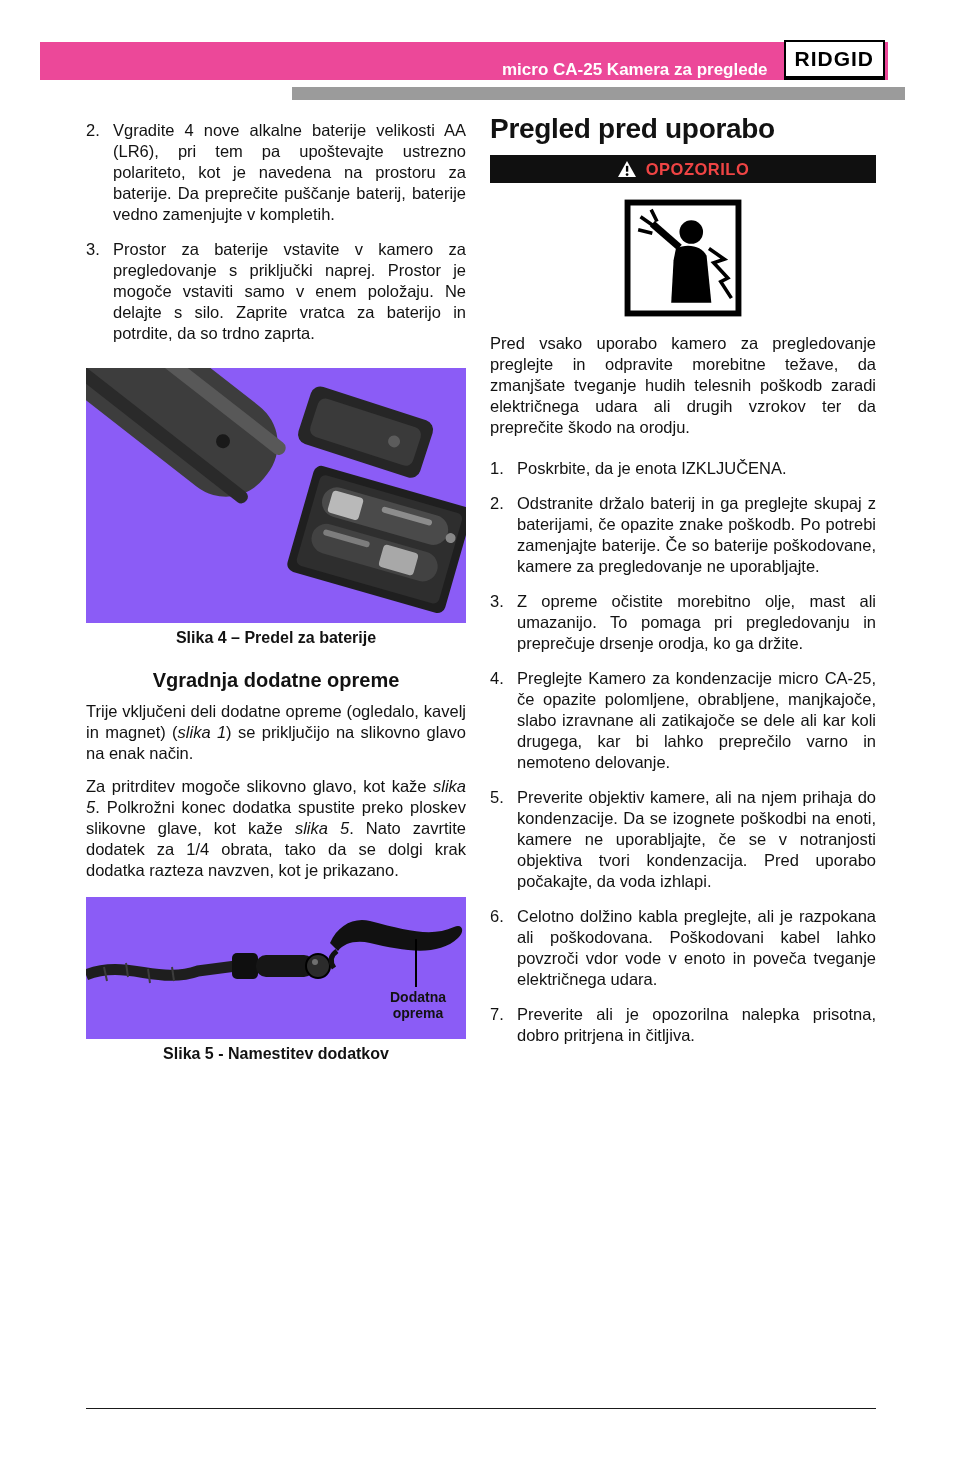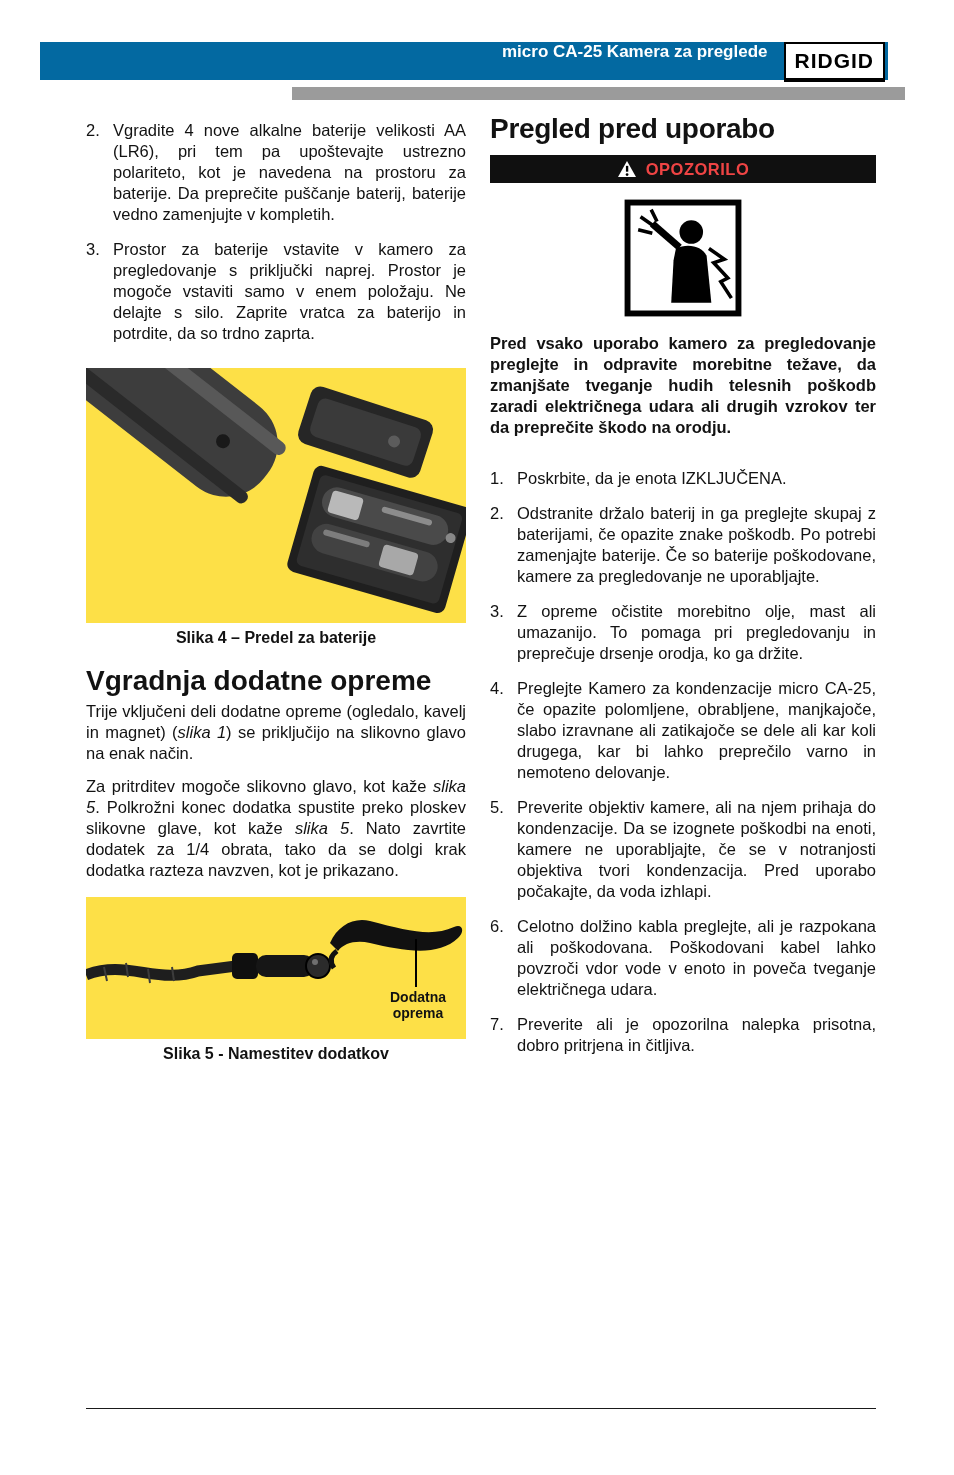--- a/index.html
+++ b/index.html
@@ -5,59 +5,59 @@
   html,body { margin:0; padding:0; background:#e8e8e8; }
   .page {
     position:relative; width:954px; height:1475px; margin:0 auto;
     background:#ffffff; overflow:hidden;
     font-family:"Liberation Sans","DejaVu Sans",sans-serif; color:#121212;
   }
 
   
   .header-bar {
     position:absolute; left:40px; top:42px; width:848px; height:38px;
-    background:#0369a1; display:flex; align-items:flex-start; justify-content:flex-end;
+    background:#ec4899; display:flex; align-items:flex-end; justify-content:flex-end;
   }
   .header-title { color:#fff; font-weight:bold; font-size:17px; margin-right:16px; white-space:nowrap; }
   .logo-box {
     background:#fff; border:2px solid #000; border-bottom-width:4px;
     height:26px; margin-right:3px; display:flex; align-items:center;
     padding:4px 9px; font-weight:800; font-size:21px; letter-spacing:1px; color:#000;
   }
   .gray-bar { position:absolute; left:292px; top:87px; width:613px; height:13px; background:#9b9b9b; }
 
   
   .col-left  { position:absolute; left:86px;  top:120px; width:380px; }
   .col-right { position:absolute; left:490px; top:118px; width:386px; }
 
   .body { font-size:16.5px; line-height:21px; }
   .num-item { display:flex; margin-bottom:14px; }
   .num { width:27px; flex-shrink:0; }
   .txt { flex:1; text-align:justify; }
 
-  .figure { position:relative; background:#fde047; }
+  .figure { position:relative; background:#8b5cf6; }
   .fig4 { width:380px; height:255px; margin:24px 0 2px; }
   .fig5 { width:380px; height:142px; margin:16px 0 2px; }
   .fig5-label {
     position:absolute; left:288px; top:92px; width:88px;
     text-align:center; font-weight:bold; font-size:14px; line-height:16px;
   }
   .fig-caption { font-weight:bold; font-size:16px; margin:4px 0 0;text-align:center; }
 
-  .section-heading { font-size:28px; font-weight:bold; margin:22px 0 10px; }
+  .section-heading { font-size:20px; font-weight:bold; margin:22px 0 10px;text-align:center; }
   .para { text-align:justify; margin:0 0 12px; }
 
   .main-heading { font-size:28px; font-weight:bold; margin:0 0 16px; letter-spacing:-0.3px; }
   .warning-bar {
     background:#101010; height:28px; display:flex; align-items:center;
     justify-content:center; gap:9px; margin-bottom:16px;
   }
   .warning-bar-label { color:#ef4444; font-weight:bold; font-size:16.5px; letter-spacing:0.5px; }
   .pictogram { display:block; width:118px; height:118px; margin:0 auto 16px; }
-  .warning-text { font-weight:bold; text-align:justify; margin:0 0 30px; }
+  .warning-text { font-weight:normal; text-align:justify; margin:0 0 20px; }
 
   .footer-line { position:absolute; left:86px; top:1408px; width:790px; height:1px; background:#1a1a1a; }
   .page-number { position:absolute; right:78px; top:1497px; font-size:12.5px; font-weight:bold; }
 </style>
 </head>
 <body>
 
 <div class="page">
 
   <div class="header-bar">

